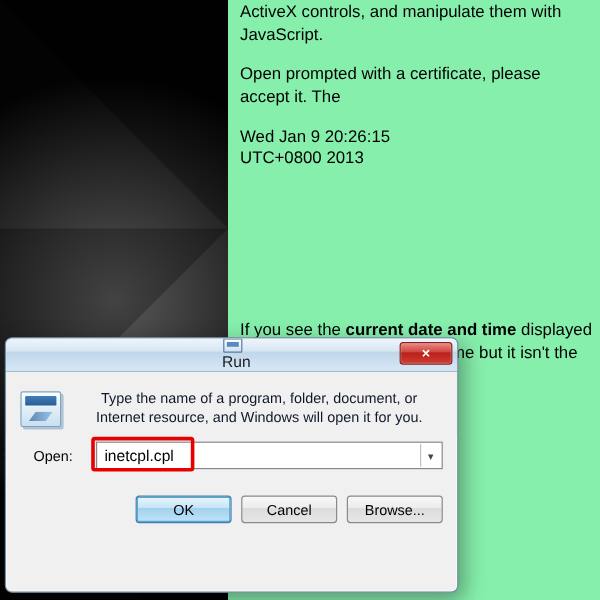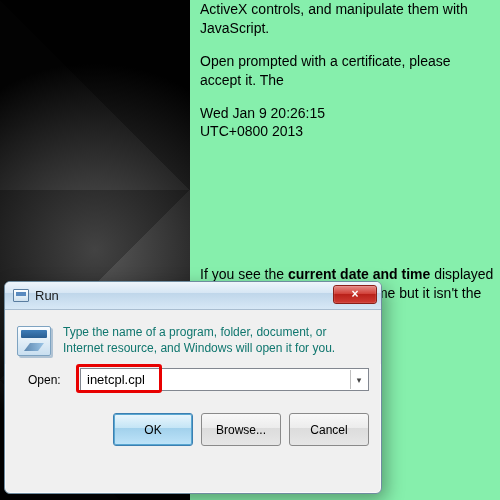--- a/index.html
+++ b/index.html
@@ -47,20 +47,21 @@
     overflow: hidden;
   }
   .titlebar {
     height: 28px;
     background: linear-gradient(to bottom, #eef5fb 0%, #d7e6f4 40%, #bfd6ea 41%, #d7e8f6 100%);
     border-bottom: 1px solid #a9bdd0;
     display: flex;
     align-items: center;
     padding-left: 8px;
     position: relative;
+    flex-direction: column;
   }
   .title-icon {
     width: 16px; height: 13px;
     background: linear-gradient(#fff,#cfe1ef);
     border: 1px solid #5a7da0;
     border-radius: 1px;
     margin-right: 6px;
     position: relative;
   }
   .title-icon::before{
@@ -107,21 +108,22 @@
   .run-icon::after{
     content:"";
     position:absolute;left:6px;bottom:4px;width:20px;height:8px;
     background:linear-gradient(90deg,#2a5e92,#7fb4df);
     clip-path: polygon(0 100%, 30% 0, 100% 0, 70% 100%);
     opacity:.7;
   }
   .instruction {
     font-size: 12px;
     line-height: 1.35;
-    color: #0f766e;
+    color: #0f172a;
+    text-align: center;
   }
   .open-row {
     display: flex;
     align-items: center;
     padding: 4px 12px 2px 12px;
     gap: 10px;
   }
   .open-label { font-size: 12px; width: 42px; margin-left: 11px; }
   .combo-wrap {
     position: relative;
@@ -151,21 +153,21 @@
     pointer-events: none;
   }
   .btn-row {
     display: flex;
     justify-content: flex-end;
     gap: 8px;
     padding: 20px 12px 12px 12px;
   }
   .btn {
     min-width: 80px;
-    height: 33px;
+    height: 23px;
     background: linear-gradient(to bottom,#f8f8f8 0%,#ececec 45%,#dcdcdc 46%,#e6e6e6 100%);
     border: 1px solid #8a8a8a;
     border-radius: 3px;
     font-size: 12px;
     color: #000;
     cursor: pointer;
     padding: 0 10px;
   }
   .btn.default {
     border: 1px solid #3c7fb1;
@@ -212,16 +214,16 @@
   <div class="open-row">
     <div class="open-label">Open:</div>
     <div class="combo-wrap">
       <input class="combo" value="inetcpl.cpl" style="">
       <div class="combo-btn">▾</div>
       <div class="highlight-box" style="left:-4px;top:-4px;width:86px;height:29px;"></div>
     </div>
   </div>
   <div class="btn-row">
     <button class="btn default">OK</button>
+    <button class="btn">Cancel</button>
     <button class="btn">Browse...</button>
-    <button class="btn">Cancel</button>
   </div>
 </div>
 
 </body></html>

